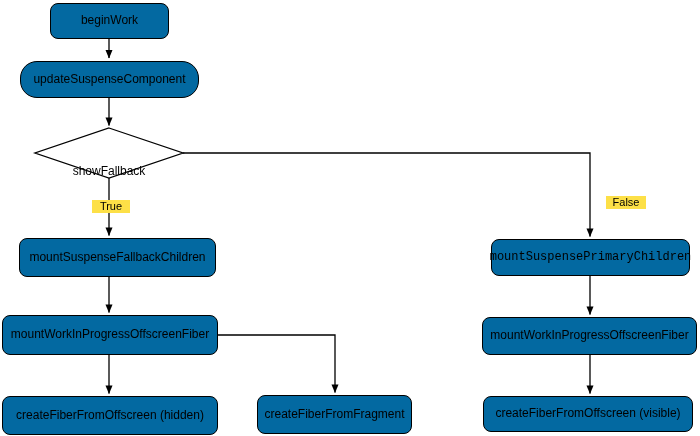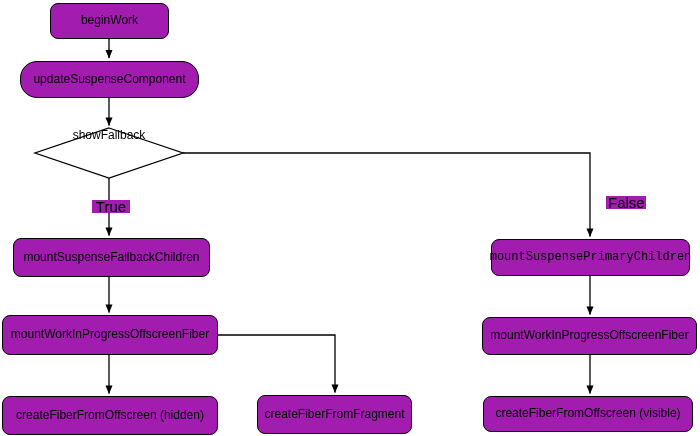--- a/index.html
+++ b/index.html
@@ -16,46 +16,46 @@
     overflow: hidden;
   }
   .edge-layer {
     position: absolute;
     left: 0;
     top: 0;
   }
   .node {
     position: absolute;
     box-sizing: border-box;
-    background: #a21caf;
+    background: #0369a1;
     border: 1.3px solid #000000;
     border-radius: 8px;
     display: flex;
     align-items: center;
     justify-content: center;
     font-size: 12px;
     color: #000000;
     text-align: center;
     line-height: 1.1;
     white-space: nowrap;
   }
   .diamond-label {
     position: absolute;
     display: flex;
-    align-items: flex-start;
+    align-items: flex-end;
     justify-content: center;
     font-size: 12px;
     color: #000000;
     text-align: center;
     background: transparent;
   }
   .edge-label {
     position: absolute;
-    background: #a21caf;
-    font-size: 15px;
+    background: #fde047;
+    font-size: 11px;
     color: #000000;
     text-align: center;
     line-height: 13px;
     padding: 0 2px;
   }
 </style>
 </head>
 <body>
 
 <div class="canvas">
@@ -85,21 +85,21 @@
   </div>
 
   <div class="node" style="left:20px; top:61px; width:179px; height:37px;border-radius:17px;">
     <span>updateSuspenseComponent</span>
   </div>
 
   <div class="diamond-label" style="left:35px; top:128px; width:148px; height:50px;">
     <span>showFallback</span>
   </div>
 
-  <div class="node" style="left:13px; top:238px; width:197px; height:39px;">
+  <div class="node" style="left:19px; top:238px; width:197px; height:39px;">
     <span>mountSuspenseFallbackChildren</span>
   </div>
 
   <div class="node" style="left:2px; top:315px; width:216px; height:40px;">
     <span>mountWorkInProgressOffscreenFiber</span>
   </div>
 
   <div class="node" style="left:2px; top:396px; width:216px; height:39px;">
     <span>createFiberFromOffscreen (hidden)</span>
   </div>

